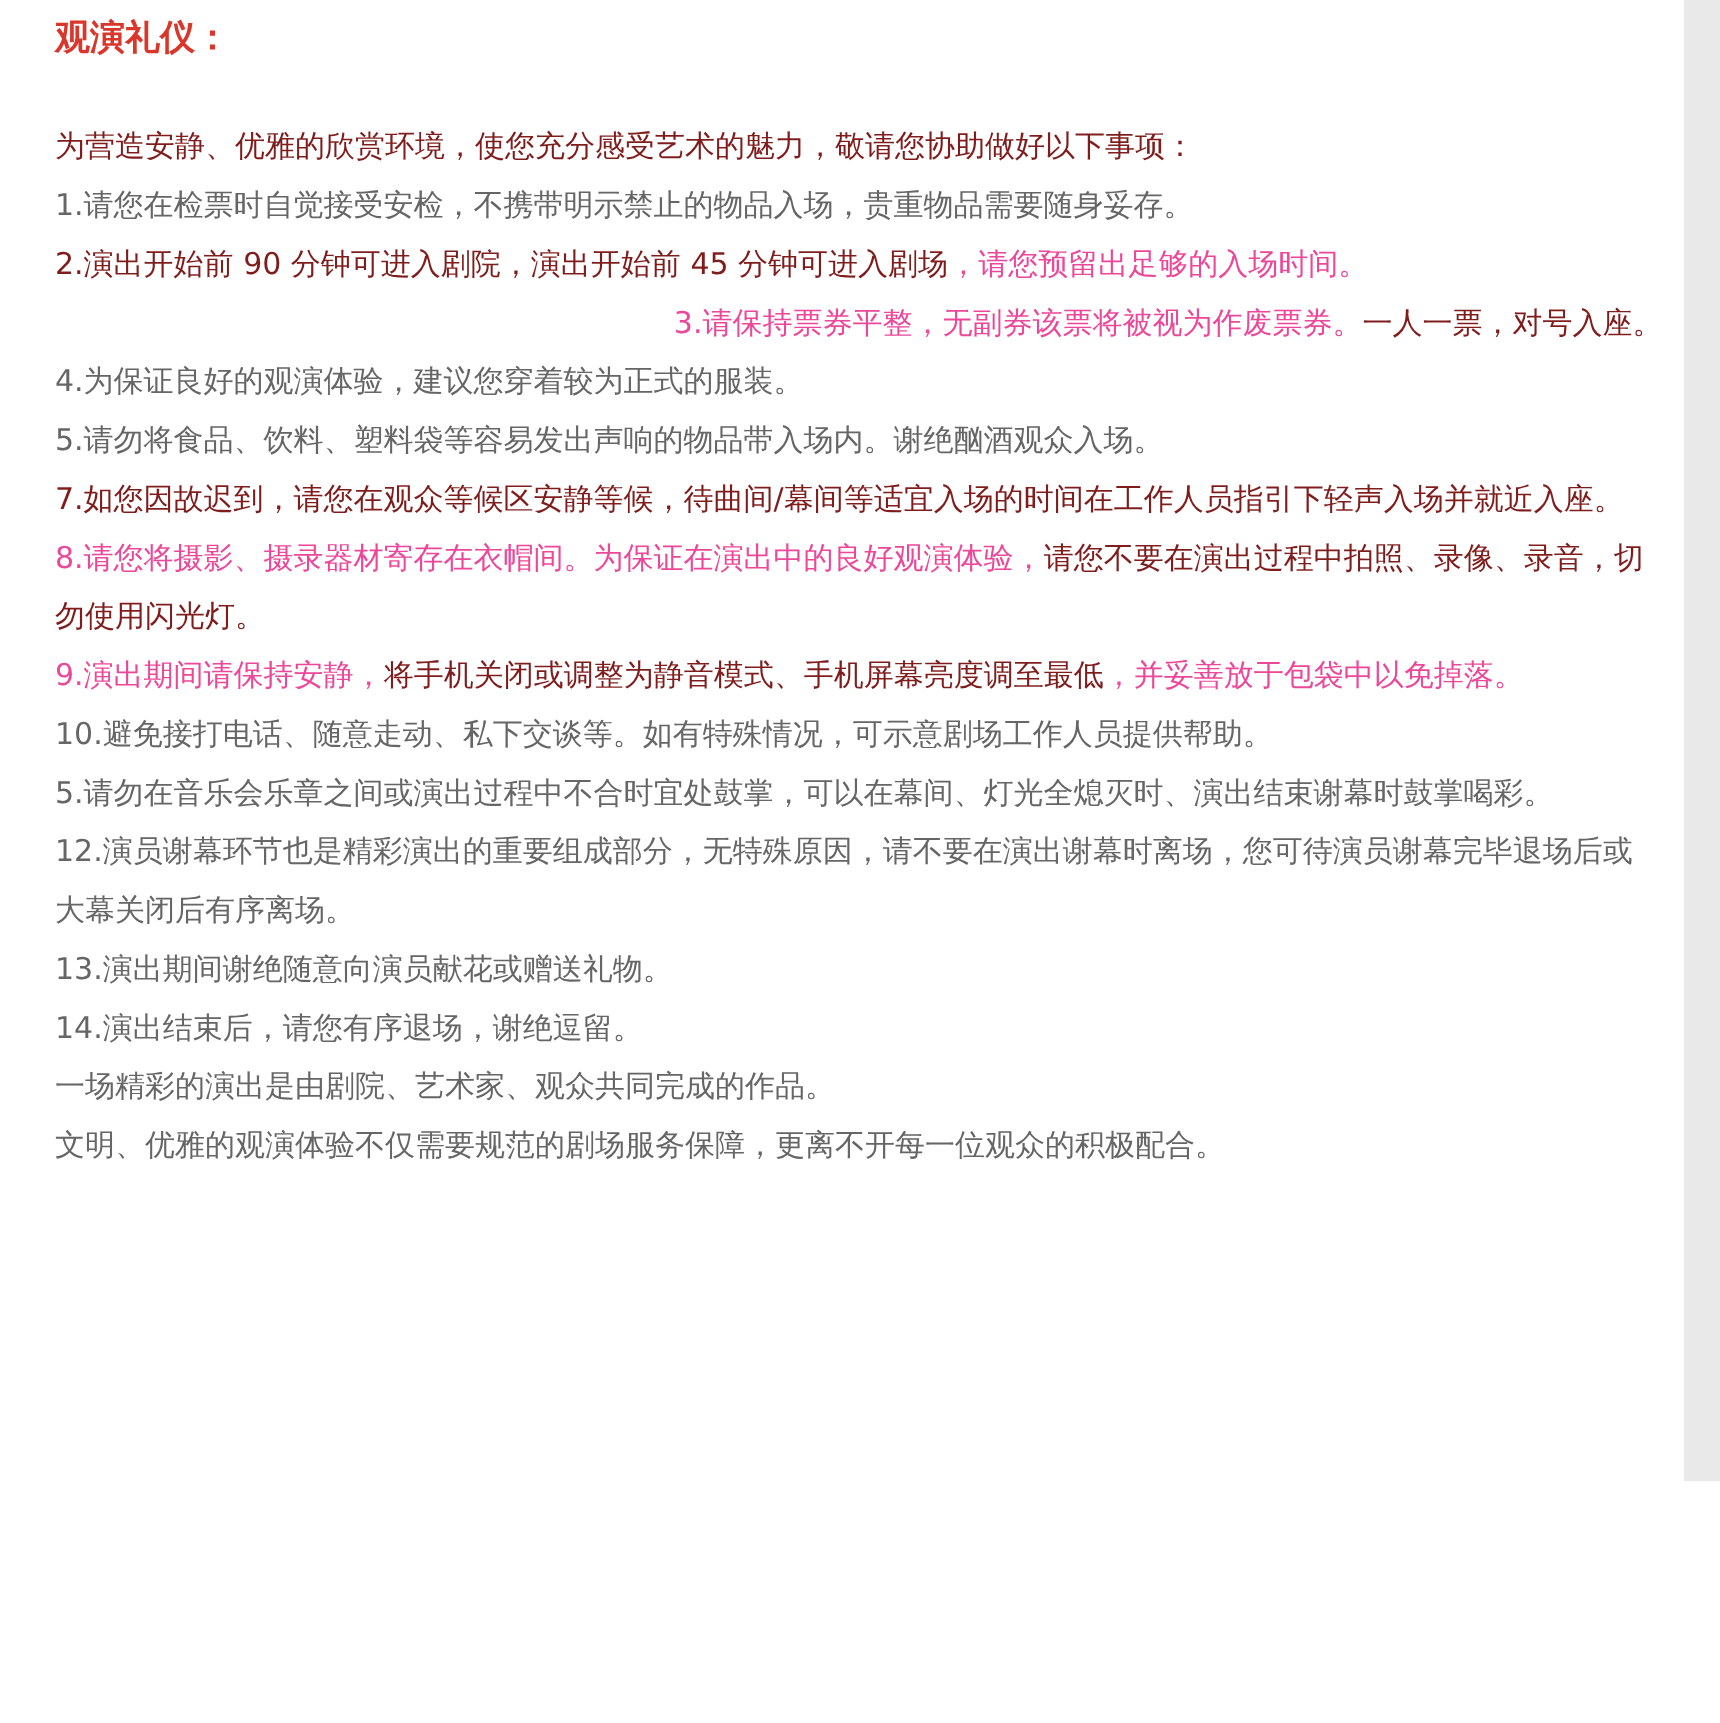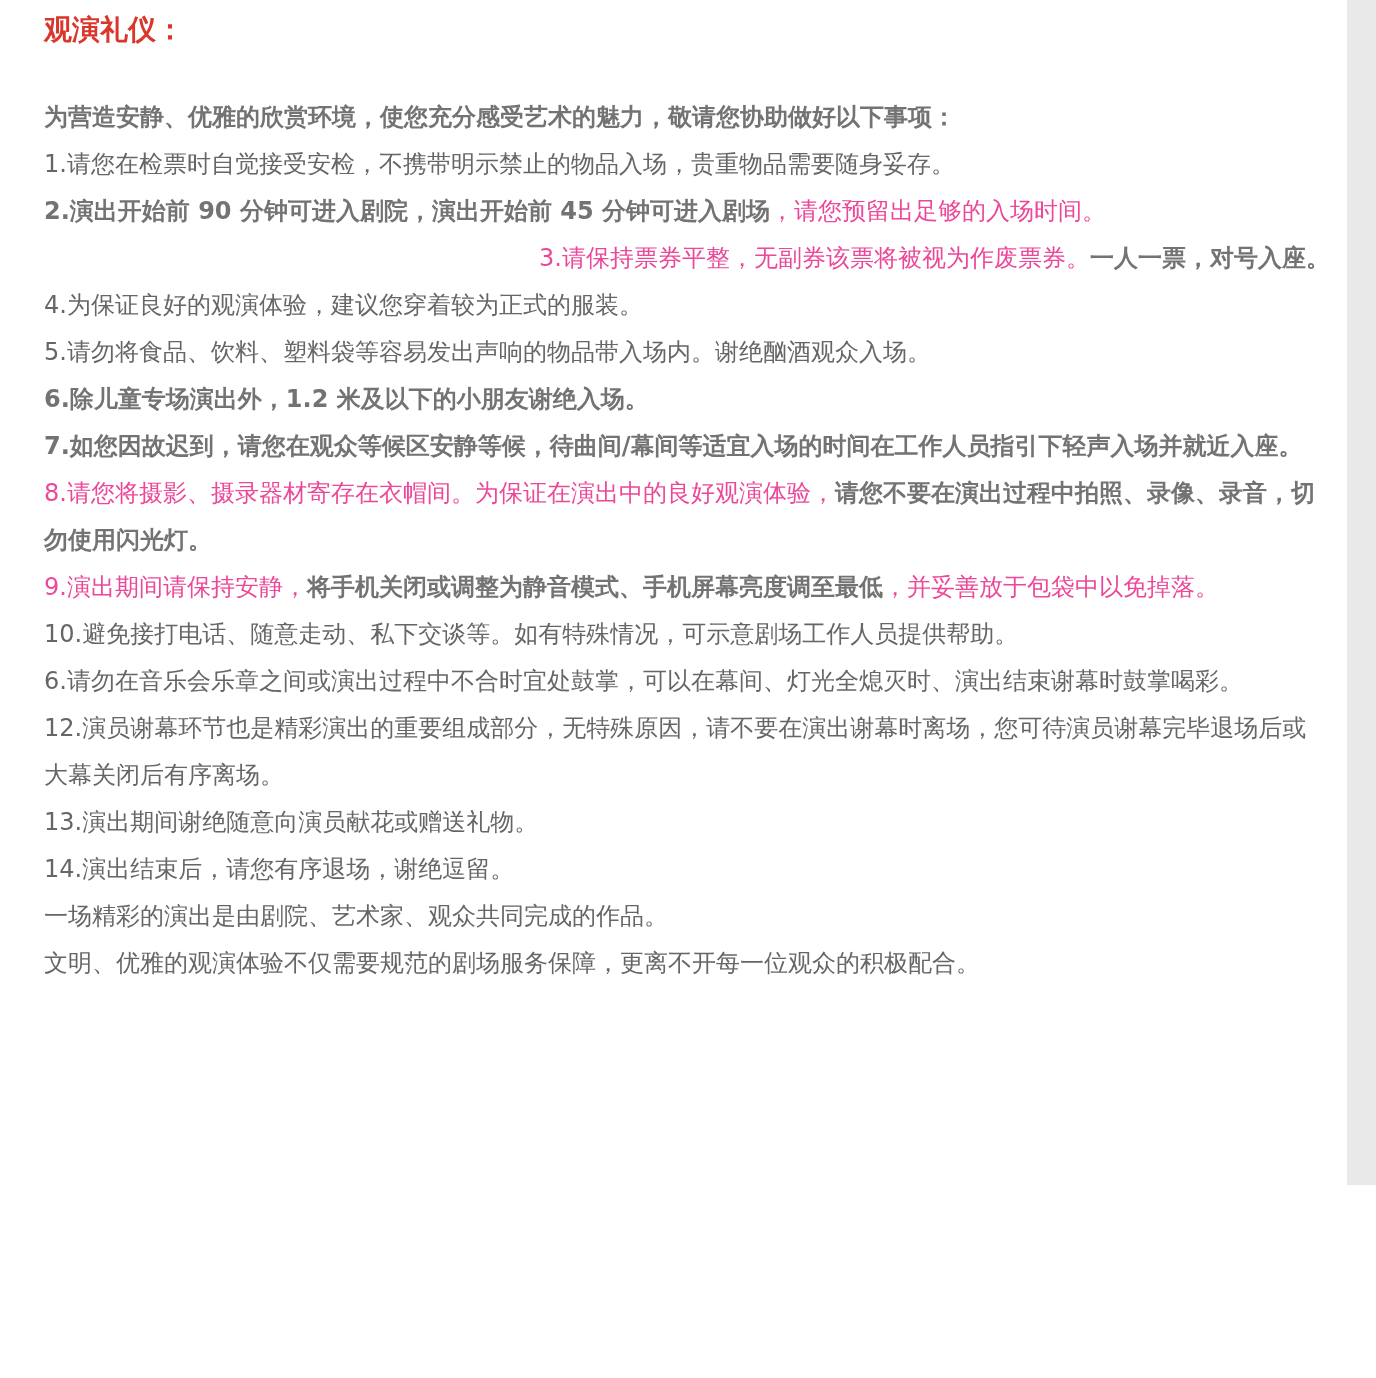--- a/index.html
+++ b/index.html
@@ -22,21 +22,21 @@
     color: #d9372b;
     margin-bottom: 44px;
   }
   p.line {
     font-size: 24px;
     line-height: 47px;
     font-weight: normal;
     color: #666666;
     margin: 0;
   }
-  p.bold, span.bold { font-weight: bold; color: #737373; }
+  p.bold, span.bold { font-weight: normal; color: #7f1d1d; }
   span.normal { font-weight: normal; color: #ec4899; }
   .mt-sm { margin-top: 24px; }
   .mt-md { margin-top: 48px; text-align: right; }
   .mt-p  { margin-top: 26px; }
   .mt-8  { margin-top: 16px; }
   .loose { line-height: 66px; }
   .scroll-strip {
     position: absolute;
     top: 0;
     right: 0;
@@ -57,31 +57,30 @@
   <p class="line">1.请您在检票时自觉接受安检，不携带明示禁止的物品入场，贵重物品需要随身妥存。</p>
 
   <p class="line mt-sm"><span class="bold">2.演出开始前 90 分钟可进入剧院，演出开始前 45 分钟可进入剧场</span><span class="normal">，请您预留出足够的入场时间。</span></p>
 
   <p class="line mt-md"><span class="normal">3.请保持票券平整，无副券该票将被视为作废票券。</span><span class="bold">一人一票，对号入座。</span></p>
 
   <p class="line mt-p">4.为保证良好的观演体验，建议您穿着较为正式的服装。</p>
 
   <p class="line">5.请勿将食品、饮料、塑料袋等容易发出声响的物品带入场内。谢绝酗酒观众入场。</p>
 
-  <p class="line bold">6.除儿童专场演出外，1.2 米及以下的小朋友谢绝入场。</p>
 
   <p class="line bold">7.如您因故迟到，请您在观众等候区安静等候，待曲间/幕间等适宜入场的时间在工作人员指引下轻声入场并就近入座。</p>
 
   <p class="line loose mt-8"><span class="normal">8.请您将摄影、摄录器材寄存在衣帽间。为保证在演出中的良好观演体验，</span><span class="bold">请您不要在演出过程中拍照、录像、录音，切勿使用闪光灯。</span></p>
 
   <p class="line loose"><span class="normal">9.演出期间请保持安静，</span><span class="bold">将手机关闭或调整为静音模式、手机屏幕亮度调至最低</span><span class="normal">，并妥善放于包袋中以免掉落。</span></p>
 
   <p class="line">10.避免接打电话、随意走动、私下交谈等。如有特殊情况，可示意剧场工作人员提供帮助。</p>
 
-  <p class="line">6.请勿在音乐会乐章之间或演出过程中不合时宜处鼓掌，可以在幕间、灯光全熄灭时、演出结束谢幕时鼓掌喝彩。</p>
+  <p class="line">5.请勿在音乐会乐章之间或演出过程中不合时宜处鼓掌，可以在幕间、灯光全熄灭时、演出结束谢幕时鼓掌喝彩。</p>
 
   <p class="line">12.演员谢幕环节也是精彩演出的重要组成部分，无特殊原因，请不要在演出谢幕时离场，您可待演员谢幕完毕退场后或大幕关闭后有序离场。</p>
 
   <p class="line">13.演出期间谢绝随意向演员献花或赠送礼物。</p>
 
   <p class="line">14.演出结束后，请您有序退场，谢绝逗留。</p>
 
   <p class="line">一场精彩的演出是由剧院、艺术家、观众共同完成的作品。</p>
 
   <p class="line">文明、优雅的观演体验不仅需要规范的剧场服务保障，更离不开每一位观众的积极配合。</p>

